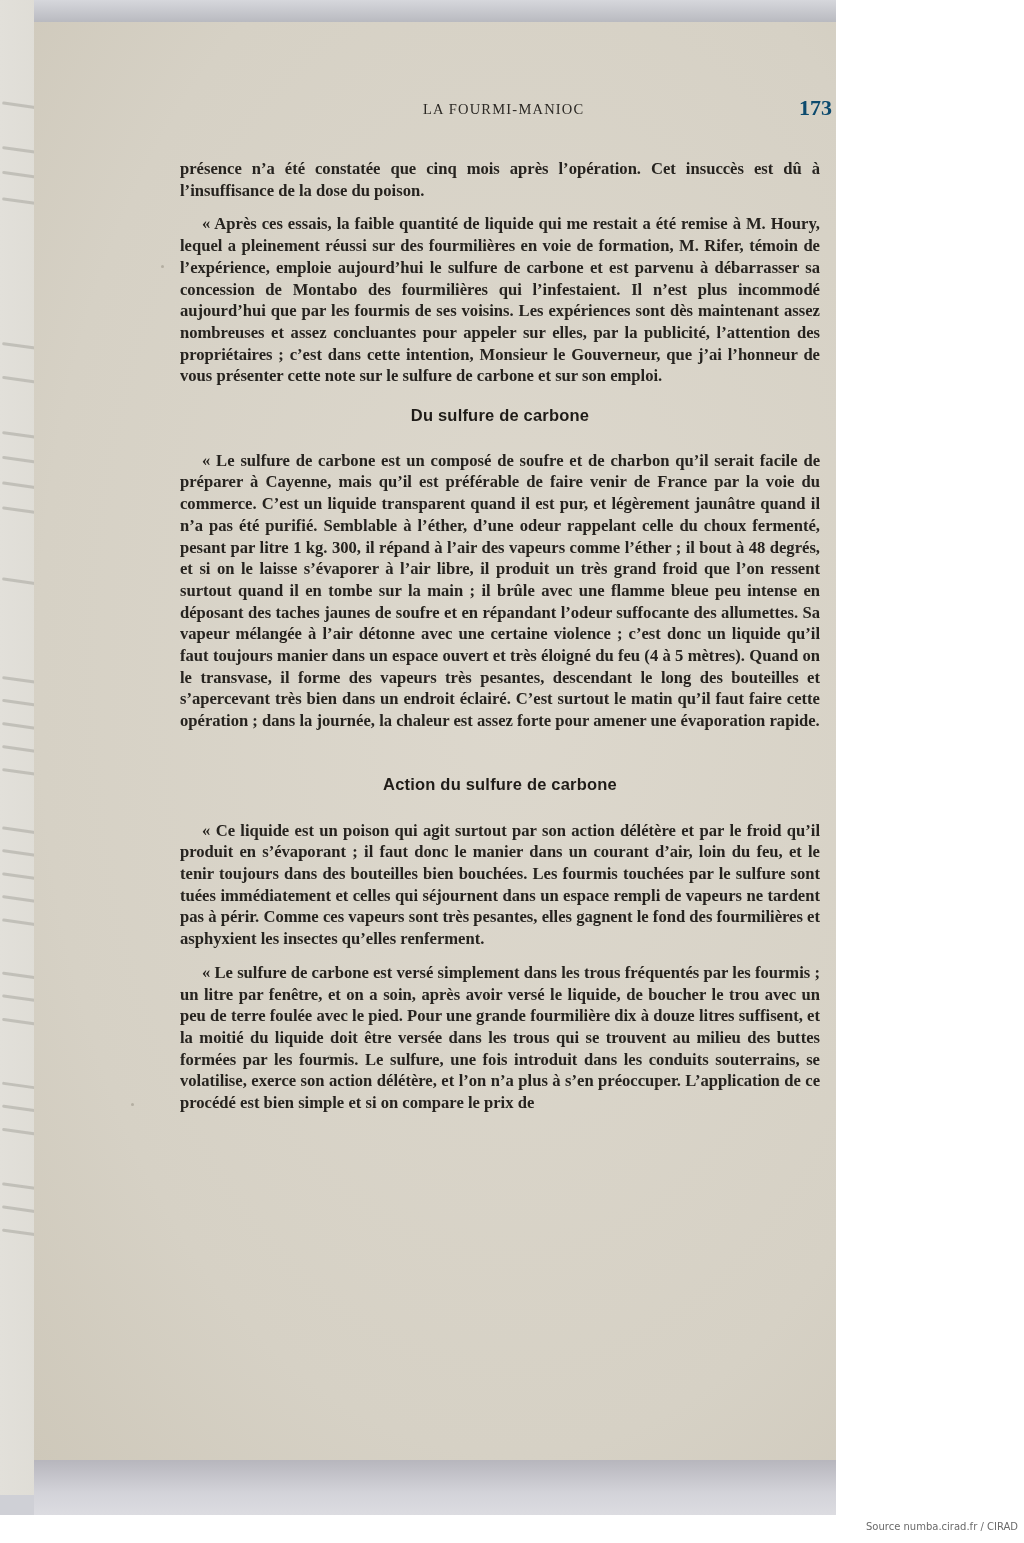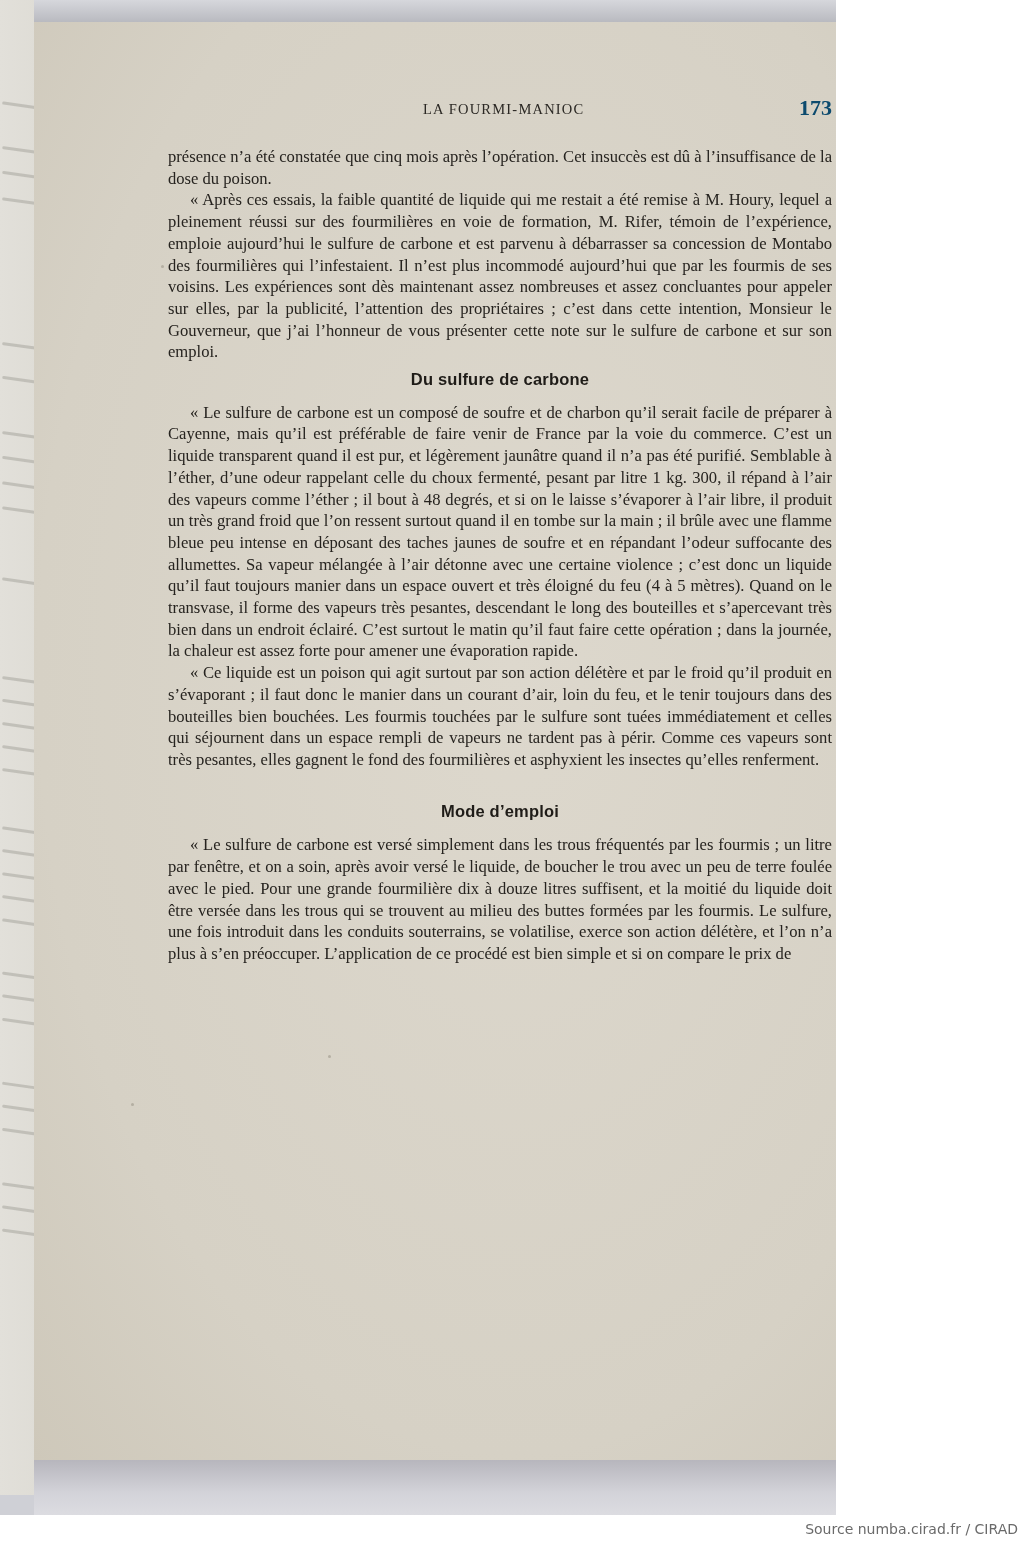--- a/index.html
+++ b/index.html
@@ -59,36 +59,36 @@
   .page-number {
     position: absolute; right: 0; top: 0;
     font-size: 22px; font-weight: bold; color: #0c4a6e;
     font-family: "Liberation Serif", serif;
   }
   .text {
     position: absolute; left: 168px; top: 146px; width: 664px;
     color: #26231f; font-size: 16.6px; line-height: 21.7px;
     text-align: justify;
   }
-  .text p { margin: 0; text-indent: 22px; text-align: justify; }
+  .text p { margin: 12px; text-indent: 22px; text-align: justify; font-weight: bold; }
   .text p.cont { text-indent: 0; }
   .text h2 {
     margin: 0; text-align: center; font-size: 16.5px; font-weight: bold;
     font-family: "Liberation Sans Narrow", "Liberation Sans", sans-serif;
     letter-spacing: 0.2px; color: #1f1c18;
   }
   .h-1 { padding-top: 6px; padding-bottom: 11px; }
   .h-2 { padding-top: 30px; padding-bottom: 12px; }
   .h-3 { padding-top: 30px; padding-bottom: 12px; }
   .specks span {
     position: absolute; width: 4px; height: 4px; border-radius: 50%; background: #9d978b; opacity: .6;
   }
   .source {
     position: absolute; right: 6px; top: 1521px;
-    font-family: "DejaVu Sans", sans-serif; font-size: 14px; color: #6a6a6a; margin-left: 20px;
+    font-family: "DejaVu Sans", sans-serif; font-size: 10px; color: #6a6a6a; margin-left: 20px;
   }
 </style>
 </head>
 <body>
 
 <div class="scan">
   <div class="left-page">
     <div class="bleed">
       <span style="top:105px;width:52px"></span>
       <span style="top:150px;width:58px"></span>
@@ -140,19 +140,19 @@
   <div class="header">
     <span class="running-title">LA FOURMI-MANIOC</span>
     <span class="page-number">173</span>
   </div>
 
   <div class="text">
     <p class="cont">présence n’a été constatée que cinq mois après l’opération. Cet insuccès est dû à l’insuffisance de la dose du poison.</p>
     <p>« Après ces essais, la faible quantité de liquide qui me restait a été remise à M. Houry, lequel a pleinement réussi sur des fourmilières en voie de formation, M. Rifer, témoin de l’expérience, emploie aujourd’hui le sulfure de carbone et est parvenu à débarrasser sa concession de Montabo des fourmilières qui l’infestaient. Il n’est plus incommodé aujourd’hui que par les fourmis de ses voisins. Les expériences sont dès maintenant assez nombreuses et assez concluantes pour appeler sur elles, par la publicité, l’attention des propriétaires ; c’est dans cette intention, Monsieur le Gouverneur, que j’ai l’honneur de vous présenter cette note sur le sulfure de carbone et sur son emploi.</p>
     <h2 class="h-1">Du sulfure de carbone</h2>
     <p>« Le sulfure de carbone est un composé de soufre et de charbon qu’il serait facile de préparer à Cayenne, mais qu’il est préférable de faire venir de France par la voie du commerce. C’est un liquide transparent quand il est pur, et légèrement jaunâtre quand il n’a pas été purifié. Semblable à l’éther, d’une odeur rappelant celle du choux fermenté, pesant par litre 1 kg. 300, il répand à l’air des vapeurs comme l’éther ; il bout à 48 degrés, et si on le laisse s’évaporer à l’air libre, il produit un très grand froid que l’on ressent surtout quand il en tombe sur la main ; il brûle avec une flamme bleue peu intense en déposant des taches jaunes de soufre et en répandant l’odeur suffocante des allumettes. Sa vapeur mélangée à l’air détonne avec une certaine violence ; c’est donc un liquide qu’il faut toujours manier dans un espace ouvert et très éloigné du feu (4 à 5 mètres). Quand on le transvase, il forme des vapeurs très pesantes, descendant le long des bouteilles et s’apercevant très bien dans un endroit éclairé. C’est surtout le matin qu’il faut faire cette opération ; dans la journée, la chaleur est assez forte pour amener une évaporation rapide.</p>
+    <h2 class="h-2">Action du sulfure de carbone</h2>
     <p>« Ce liquide est un poison qui agit surtout par son action délétère et par le froid qu’il produit en s’évaporant ; il faut donc le manier dans un courant d’air, loin du feu, et le tenir toujours dans des bouteilles bien bouchées. Les fourmis touchées par le sulfure sont tuées immédiatement et celles qui séjournent dans un espace rempli de vapeurs ne tardent pas à périr. Comme ces vapeurs sont très pesantes, elles gagnent le fond des fourmilières et asphyxient les insectes qu’elles renferment.</p>
-    <h2 class="h-3">Mode d’emploi</h2>
     <p>« Le sulfure de carbone est versé simplement dans les trous fréquentés par les fourmis ; un litre par fenêtre, et on a soin, après avoir versé le liquide, de boucher le trou avec un peu de terre foulée avec le pied. Pour une grande fourmilière dix à douze litres suffisent, et la moitié du liquide doit être versée dans les trous qui se trouvent au milieu des buttes formées par les fourmis. Le sulfure, une fois introduit dans les conduits souterrains, se volatilise, exerce son action délétère, et l’on n’a plus à s’en préoccuper. L’application de ce procédé est bien simple et si on compare le prix de</p>
   </div>
 </div>
 
 <div class="source">Source numba.cirad.fr / CIRAD</div>
 
 </body></html>

